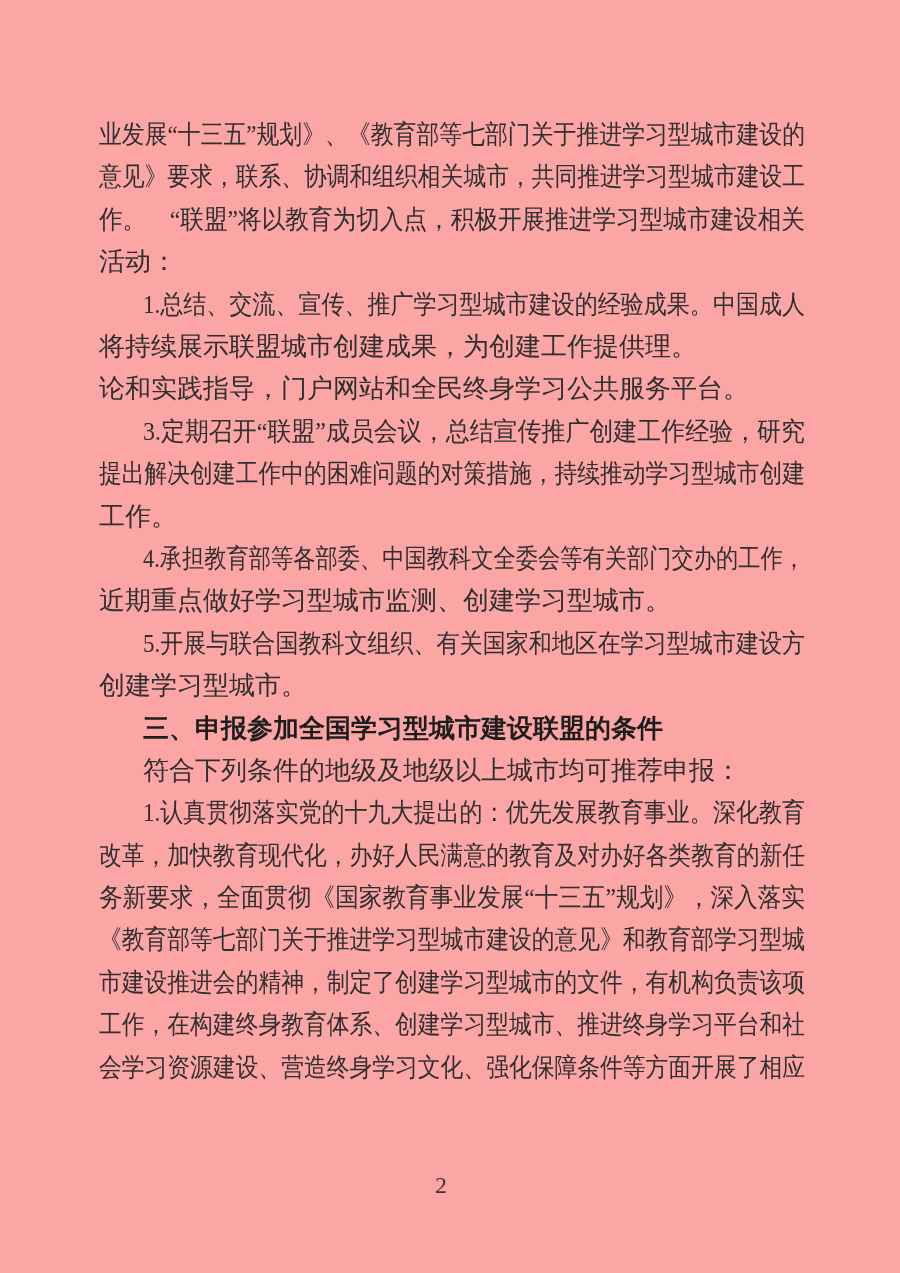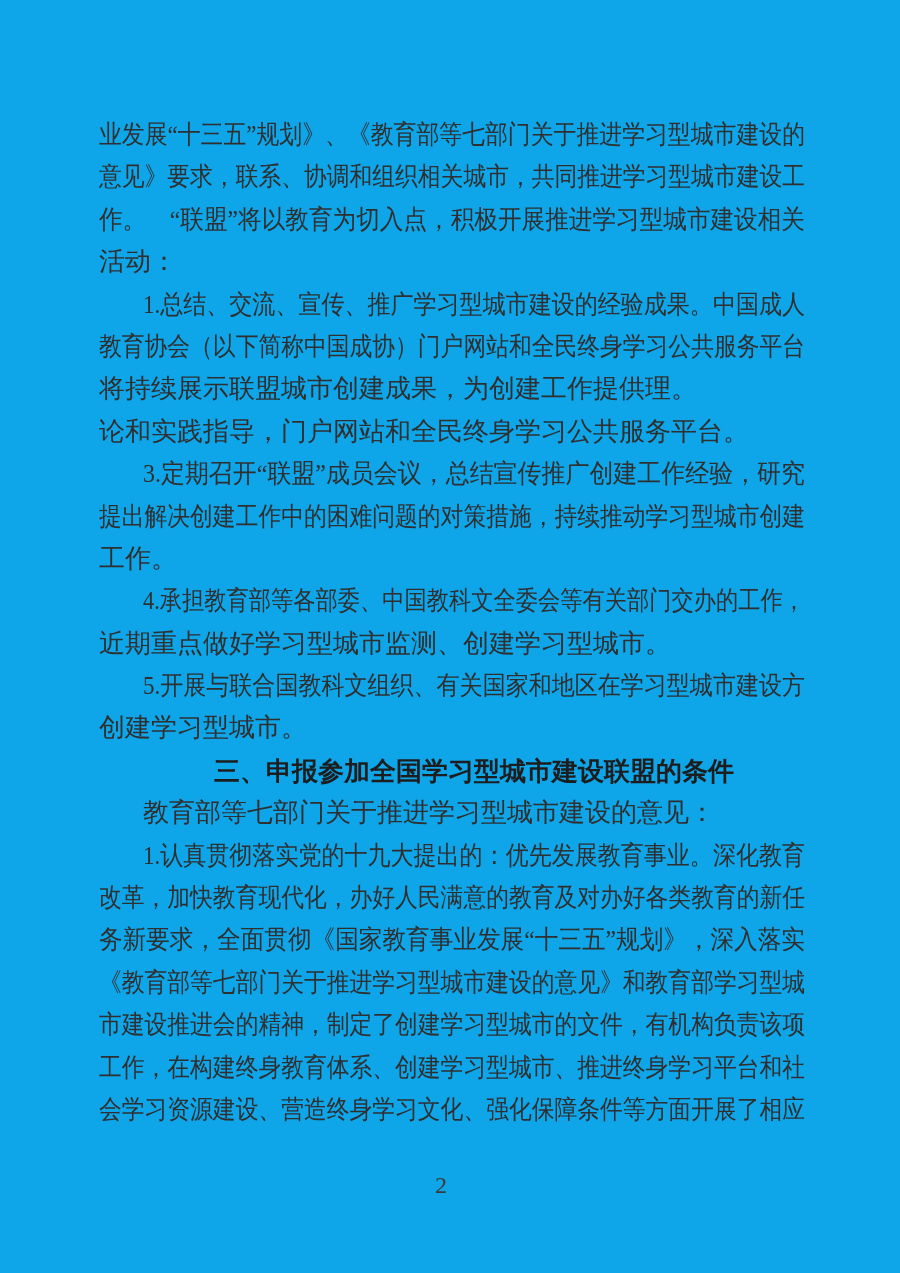--- a/index.html
+++ b/index.html
@@ -4,21 +4,21 @@
 <style>
   html, body {
     margin: 0;
     padding: 0;
     background: #ffffff;
   }
   .page {
     position: relative;
     width: 900px;
     height: 1273px;
-    background: #0ea5e9;
+    background: #fca5a5;
     overflow: hidden;
     font-family: "Liberation Serif", "DejaVu Serif", serif;
   }
   .text-block {
     position: absolute;
     left: 99px;
     top: 114px;
     width: 706px;
     color: #2f2f2f;
     font-size: 26px;
@@ -32,21 +32,20 @@
     display: inline-block;
     transform-origin: 0 50%;
   }
   .indent {
     padding-left: 44px;
   }
   .bold {
     font-weight: 700;
     color: #1d1d1d;
     font-family: "Liberation Sans", "DejaVu Sans", sans-serif;
-    text-align: center;
   }
   .page-number {
     position: absolute;
     top: 1168px;
     left: 0;
     width: 100%;
     padding-right: 18px;
     box-sizing: border-box;
     text-align: center;
     color: #3a3a3a;
@@ -58,32 +57,31 @@
 </head>
 <body>
 
 <div class="page">
   <div class="text-block" id="text-block">
       <div class="line"><span class="line-text" style="transform: scaleX(0.8791);">业发展“十三五”规划》、《教育部等七部门关于推进学习型城市建设的</span></div>
       <div class="line"><span class="line-text" style="transform: scaleX(0.875931);">意见》要求，联系、协调和组织相关城市，共同推进学习型城市建设工</span></div>
       <div class="line"><span class="line-text" style="transform: scaleX(0.908513);">作。　“联盟”将以教育为切入点，积极开展推进学习型城市建设相关</span></div>
       <div class="line"><span class="line-text">活动：</span></div>
       <div class="line indent"><span class="line-text" style="transform: scaleX(0.885619);">1.总结、交流、宣传、推广学习型城市建设的经验成果。中国成人</span></div>
-      <div class="line"><span class="line-text" style="transform: scaleX(0.875931);">教育协会（以下简称中国成协）门户网站和全民终身学习公共服务平台</span></div>
       <div class="line"><span class="line-text">将持续展示联盟城市创建成果，为创建工作提供理。</span></div>
       <div class="line"><span class="line-text">论和实践指导，门户网站和全民终身学习公共服务平台。</span></div>
       <div class="line indent"><span class="line-text" style="transform: scaleX(0.921244);">3.定期召开“联盟”成员会议，总结宣传推广创建工作经验，研究</span></div>
       <div class="line"><span class="line-text" style="transform: scaleX(0.875931);">提出解决创建工作中的困难问题的对策措施，持续推动学习型城市创建</span></div>
       <div class="line"><span class="line-text">工作。</span></div>
       <div class="line indent"><span class="line-text" style="transform: scaleX(0.85585);">4.承担教育部等各部委、中国教科文全委会等有关部门交办的工作，</span></div>
       <div class="line"><span class="line-text">近期重点做好学习型城市监测、创建学习型城市。</span></div>
       <div class="line indent"><span class="line-text" style="transform: scaleX(0.885619);">5.开展与联合国教科文组织、有关国家和地区在学习型城市建设方</span></div>
       <div class="line"><span class="line-text">创建学习型城市。</span></div>
       <div class="line indent bold"><span class="line-text">三、申报参加全国学习型城市建设联盟的条件</span></div>
-      <div class="line indent"><span class="line-text">教育部等七部门关于推进学习型城市建设的意见：</span></div>
+      <div class="line indent"><span class="line-text">符合下列条件的地级及地级以上城市均可推荐申报：</span></div>
       <div class="line indent"><span class="line-text" style="transform: scaleX(0.885619);">1.认真贯彻落实党的十九大提出的：优先发展教育事业。深化教育</span></div>
       <div class="line"><span class="line-text" style="transform: scaleX(0.875931);">改革，加快教育现代化，办好人民满意的教育及对办好各类教育的新任</span></div>
       <div class="line"><span class="line-text" style="transform: scaleX(0.908513);">务新要求，全面贯彻《国家教育事业发展“十三五”规划》，深入落实</span></div>
       <div class="line"><span class="line-text" style="transform: scaleX(0.875931);">《教育部等七部门关于推进学习型城市建设的意见》和教育部学习型城</span></div>
       <div class="line"><span class="line-text" style="transform: scaleX(0.875931);">市建设推进会的精神，制定了创建学习型城市的文件，有机构负责该项</span></div>
       <div class="line"><span class="line-text" style="transform: scaleX(0.875931);">工作，在构建终身教育体系、创建学习型城市、推进终身学习平台和社</span></div>
       <div class="line"><span class="line-text" style="transform: scaleX(0.875931);">会学习资源建设、营造终身学习文化、强化保障条件等方面开展了相应</span></div>
     </div>
   <div class="page-number">2</div>
 </div>

